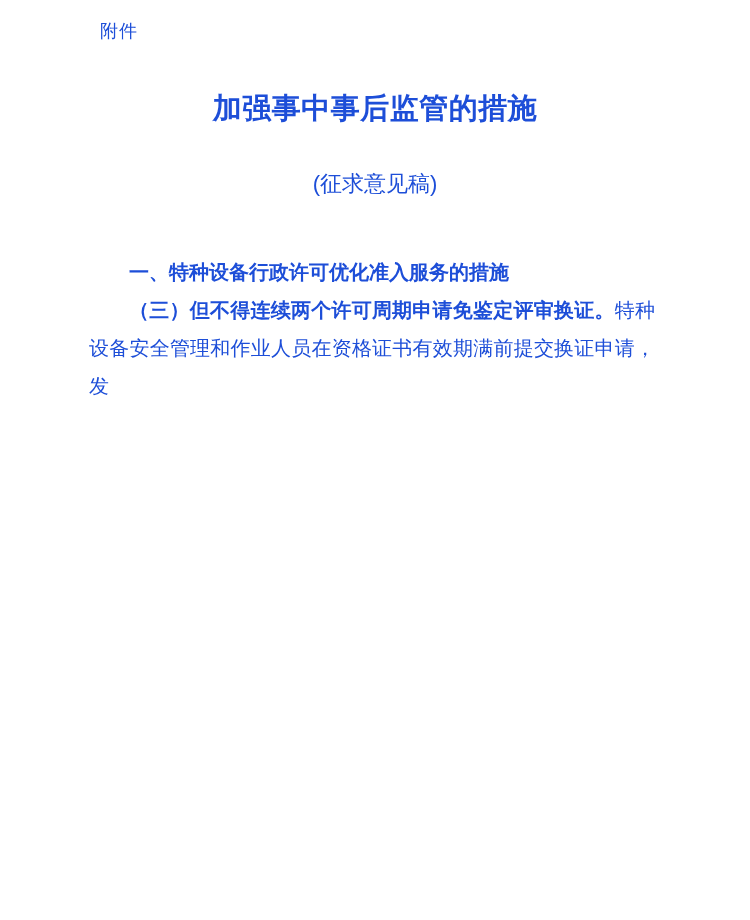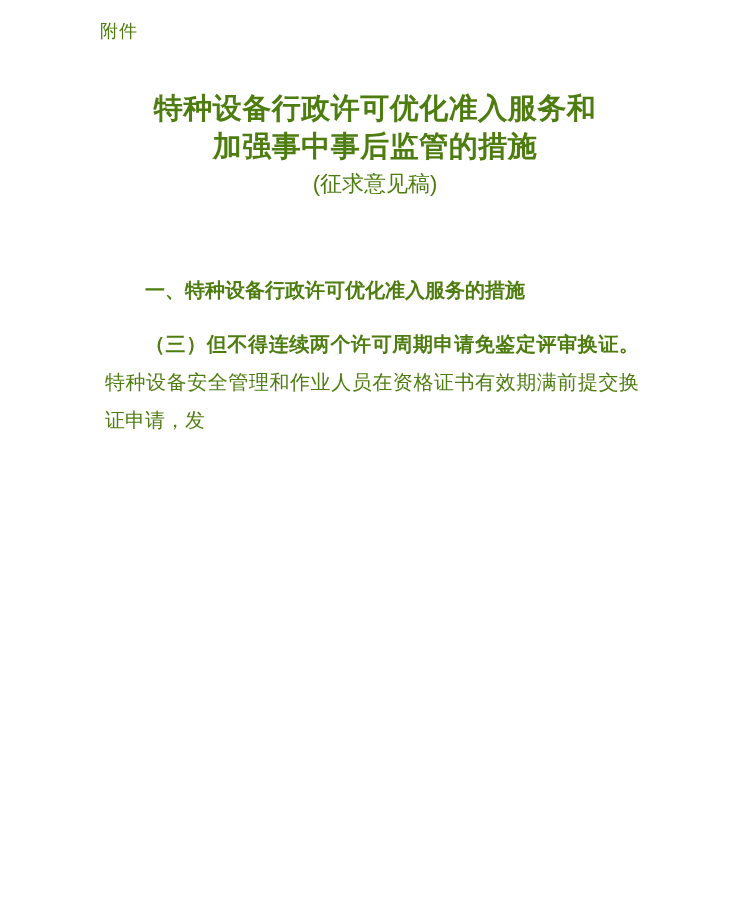--- a/index.html
+++ b/index.html
@@ -11,21 +11,21 @@
     width: 750px;
     height: 920px;
     overflow: hidden;
     font-family: "Liberation Sans", "DejaVu Sans", sans-serif;
   }
   .page {
     position: relative;
     width: 750px;
     height: 648px;
     background: #ffffff;
-    color: #4d7c0f;
+    color: #1d4ed8;
   }
   .attachment-label {
     position: absolute;
     left: 100px;
     top: 18px;
     font-size: 18px;
     line-height: 27px;
     letter-spacing: 1px;
   }
   .doc-title {
@@ -52,40 +52,40 @@
     position: absolute;
     left: 89px;
     top: 255px;
     width: 566px;
     font-size: 20px;
     line-height: 38px;
     text-align: justify;
     text-justify: inter-ideograph;
   }
   .body-text p {
-    margin: 16px;
+    margin: 0;
     padding: 0;
     text-indent: 2em;
+    font-family: Liberation Mono, monospace;
   }
   .section-heading {
     font-weight: 700;
   }
   .para-lead {
     font-weight: 700;
   }
 </style>
 </head>
 <body>
 
 <div class="page">
 
   <div class="attachment-label">附件</div>
 
   <div class="doc-title">
-    <div>特种设备行政许可优化准入服务和</div>
     <div>加强事中事后监管的措施</div>
   </div>
 
   <div class="doc-subtitle">(征求意见稿)</div>
 
   <div class="body-text">
 
     <p class="section-heading">一、特种设备行政许可优化准入服务的措施</p>
 
 

